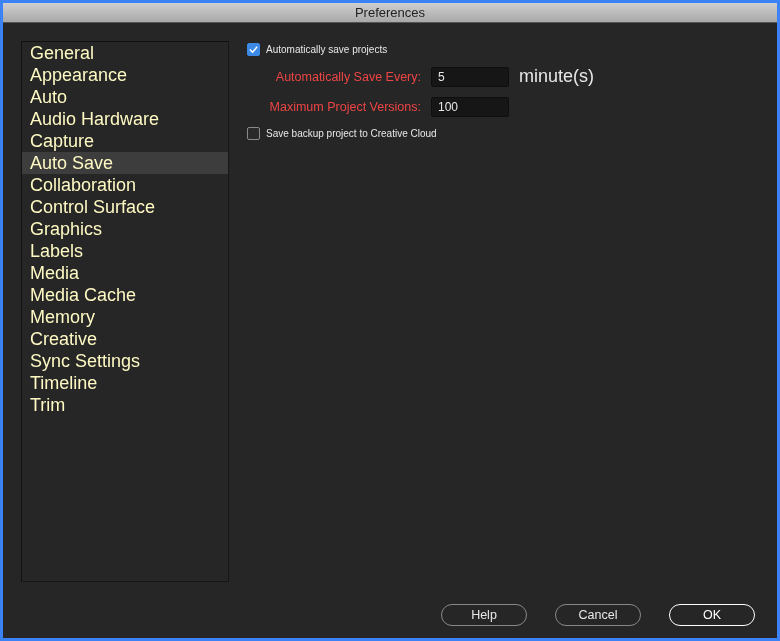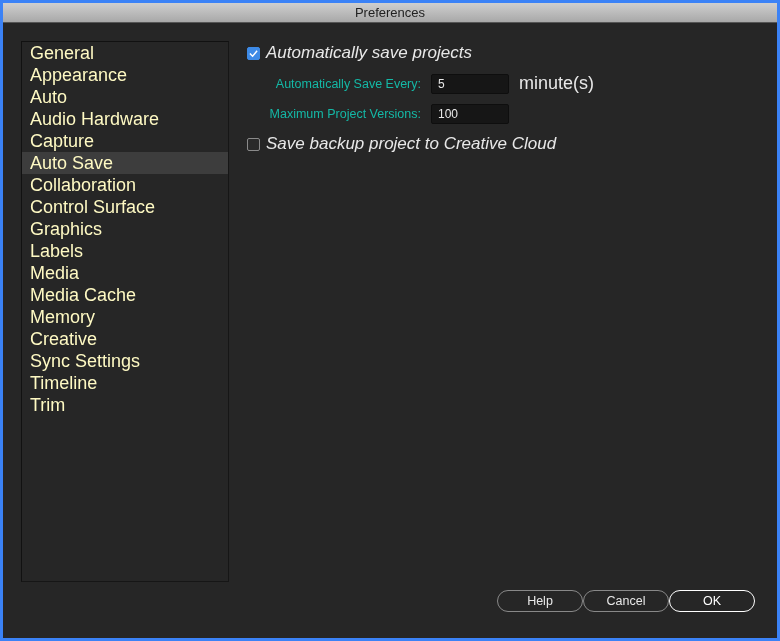--- a/index.html
+++ b/index.html
@@ -24,32 +24,32 @@
   .content { flex: 1; padding-top: 2px; }
   .row { display: flex; align-items: center; margin-bottom: 10px; gap: 6px; }
   .checkbox {
     width: 13px; height: 13px; border: 1px solid #8a8a8a; border-radius: 2px;
     display: inline-flex; align-items: center; justify-content: center;
     background: #2a2a2a; cursor: pointer;
   }
   .checkbox.checked { background: #3d8ae6; border-color: #3d8ae6; }
   .checkbox.checked svg { display: block; }
   .checkbox svg { display: none; width: 9px; height: 9px; }
-  .cblabel { font-size: 17px; color: #e8e8e8; font-style: italic; }
+  .cblabel { font-size: 10px; color: #e8e8e8; }
   .fieldrow { display: flex; align-items: center; gap: 10px; margin-bottom: 10px; margin-left: 4px; }
-  .fieldlabel { width: 170px; text-align: right; font-size: 12.5px; color: #14b8a6; }
+  .fieldlabel { width: 170px; text-align: right; font-size: 12.5px; color: #ef4444; }
   .textinput {
     width: 78px; height: 20px; background: #161616; border: 1px solid #0e0e0e;
     color: #e8e8e8; padding: 0 6px; font-size: 12px; border-radius: 2px;
     outline: none;
   }
   .suffix { font-size: 18px; color: #e8e8e8; }
   .footer {
-    height: 48px; display: flex; justify-content: flex-end; align-items: flex-start;
-    padding: 0 22px 12px 22px;
+    height: 48px; display: flex; justify-content: flex-end; align-items: flex-end;
+    gap: 28px; padding: 0 22px 12px 22px;
   }
   .btn {
     min-width: 86px; height: 22px; border-radius: 11px;
     border: 1px solid #888; background: transparent; color: #e8e8e8;
     font-size: 12.5px; cursor: pointer; padding: 0 16px;
   }
   .btn.primary { border: 1.5px solid #fff; color: #fff; }
 </style>
 </head>
 <body>

